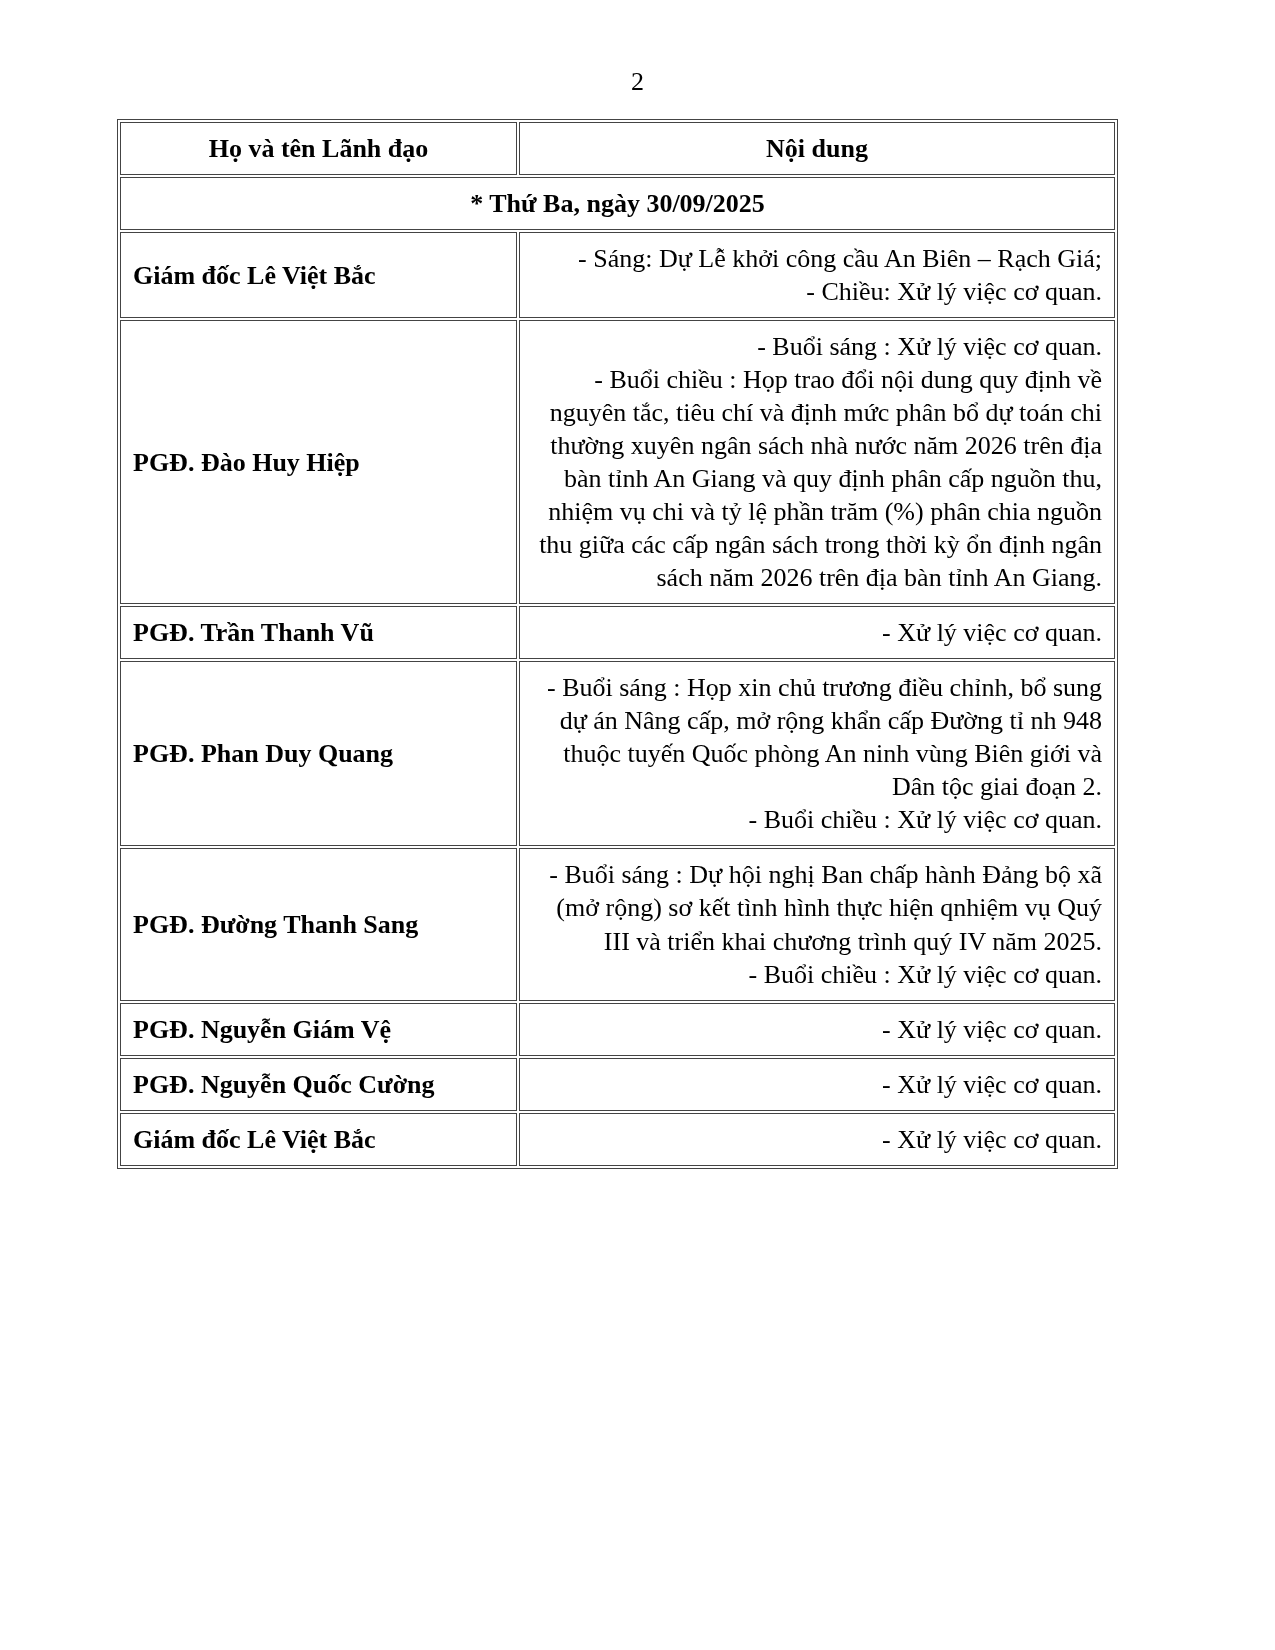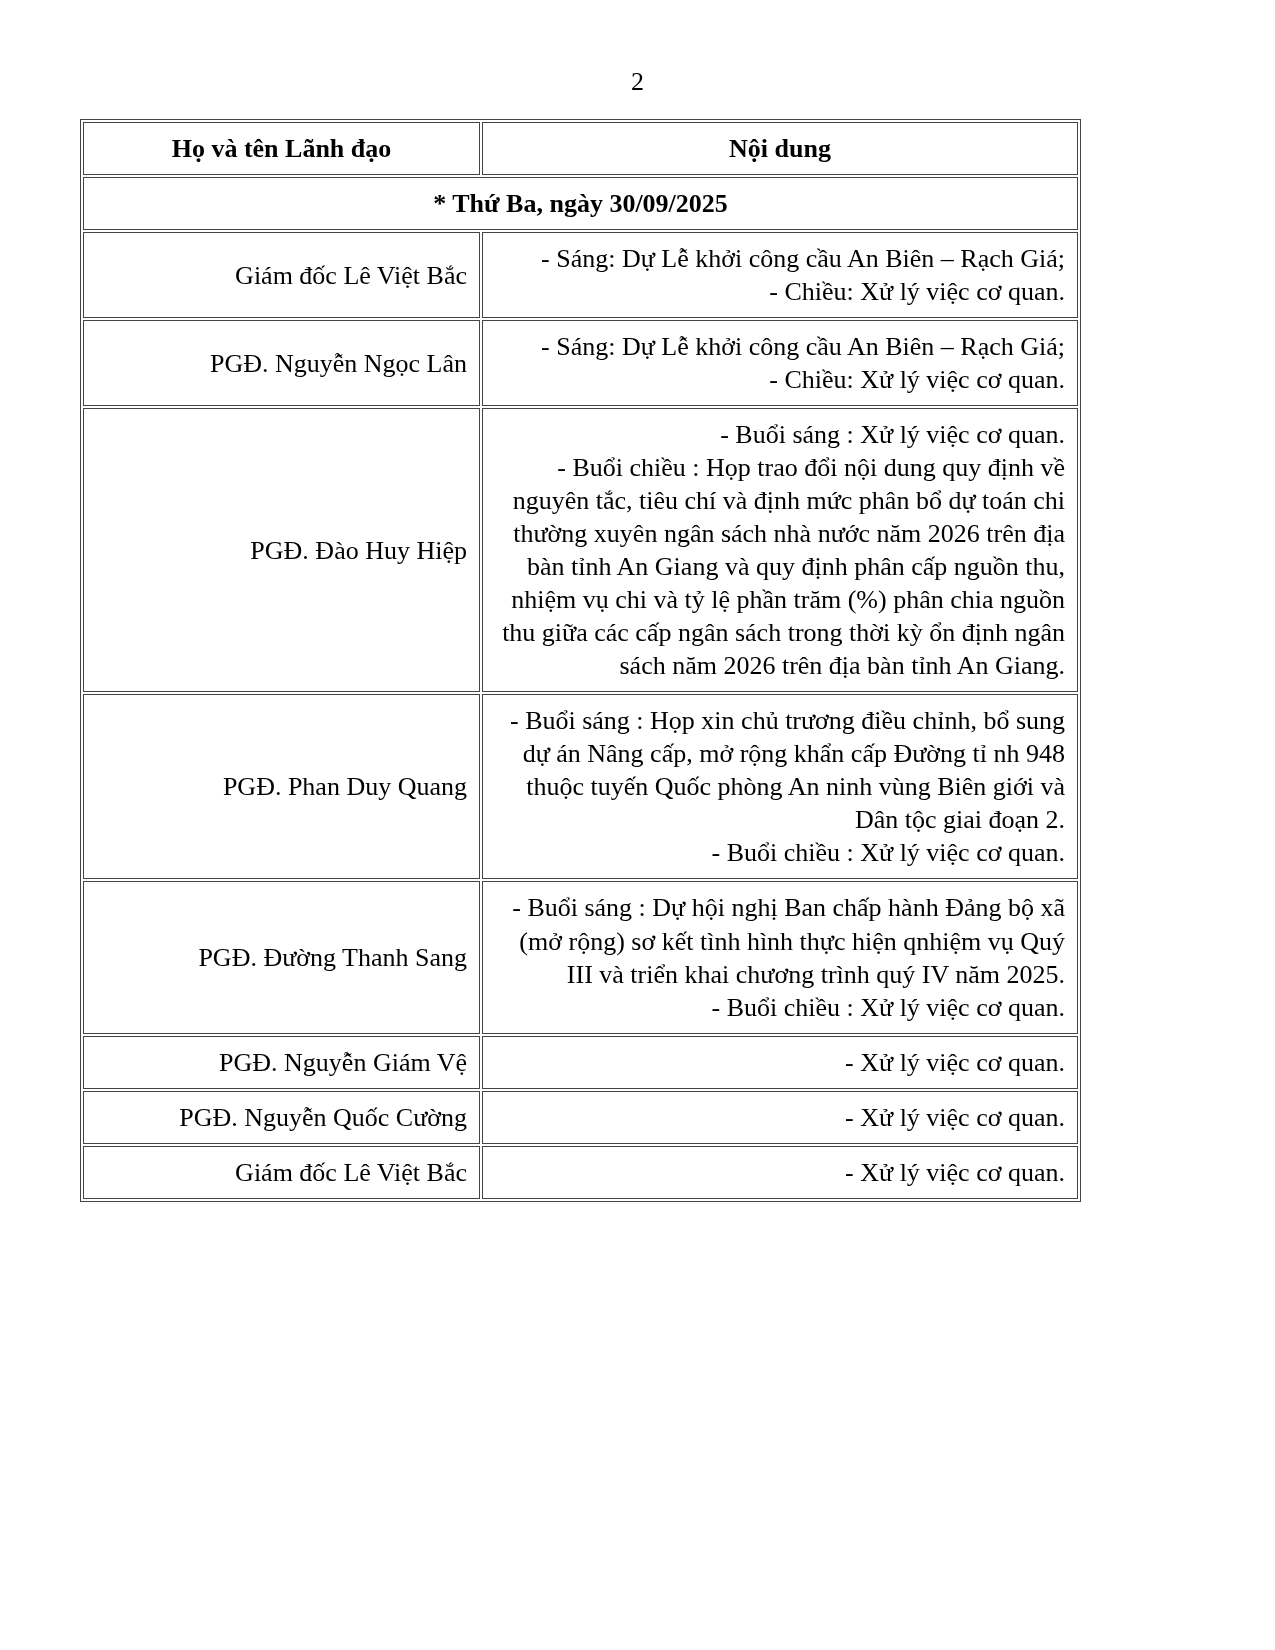--- a/index.html
+++ b/index.html
@@ -17,21 +17,21 @@
     overflow: hidden;
   }
   .page-number {
     padding-top: 66px;
     text-align: center;
     font-size: 26px;
     line-height: 1.2;
   }
   table.schedule {
     margin-top: 22px;
-    margin-left: 80px;
+    margin-left: 117px;
     width: 999px;
     table-layout: fixed;
     border-collapse: separate;
     border-spacing: 2px;
     border: 1px solid #444444;
   }
   table.schedule td {
     border: 1px solid #444444;
     font-size: 26px;
     line-height: 1.27;
@@ -45,22 +45,22 @@
     padding-top: 12px;
     padding-bottom: 12px;
   }
   td.date-cell {
     font-weight: bold;
     text-align: center;
     padding-top: 10px;
     padding-bottom: 10px;
   }
   td.name-cell {
-    font-weight: normal;
-    text-align: right;
+    font-weight: bold;
+    text-align: left;
     padding-left: 13px;
   }
   td.content-cell {
     text-align: right;
     padding-left: 14px;
     padding-right: 8px;
   }
   .content-line {
     margin: 0;
   }
@@ -85,31 +85,30 @@
           <td colspan="2" class="date-cell">* Thứ Ba, ngày 30/09/2025</td>
         </tr>
         <tr>
           <td class="name-cell">Giám đốc Lê Việt Bắc</td>
           <td class="content-cell">
             <div class="content-line">- Sáng: Dự Lễ khởi công cầu An Biên – Rạch Giá;</div>
             <div class="content-line">- Chiều: Xử lý việc cơ quan.</div>
           </td>
         </tr>
         <tr>
-          <td class="name-cell">PGĐ. Nguyễn Ngọc Lân</td>
-          <td class="content-cell">
-            <div class="content-line">- Sáng: Dự Lễ khởi công cầu An Biên – Rạch Giá;</div>
-            <div class="content-line">- Chiều: Xử lý việc cơ quan.</div>
-          </td>
-        </tr>
-        <tr>
           <td class="name-cell">PGĐ. Đào Huy Hiệp</td>
           <td class="content-cell">
             <div class="content-line">- Buổi sáng : Xử lý việc cơ quan.</div>
             <div class="content-line">- Buổi chiều : Họp trao đổi nội dung quy định về nguyên tắc, tiêu chí và định mức phân bổ dự toán chi thường xuyên ngân sách nhà nước năm 2026 trên địa bàn tỉnh An Giang và quy định phân cấp nguồn thu, nhiệm vụ chi và tỷ lệ phần trăm (%) phân chia nguồn thu giữa các cấp ngân sách trong thời kỳ ổn định ngân sách năm 2026 trên địa bàn tỉnh An Giang.</div>
+          </td>
+        </tr>
+        <tr>
+          <td class="name-cell">PGĐ. Trần Thanh Vũ</td>
+          <td class="content-cell">
+            <div class="content-line">- Xử lý việc cơ quan.</div>
           </td>
         </tr>
         <tr>
           <td class="name-cell">PGĐ. Phan Duy Quang</td>
           <td class="content-cell">
             <div class="content-line">- Buổi sáng : Họp xin chủ trương điều chỉnh, bổ sung dự án Nâng cấp, mở rộng khẩn cấp Đường tỉ nh 948 thuộc tuyến Quốc phòng An ninh vùng Biên giới và Dân tộc giai đoạn 2.</div>
             <div class="content-line">- Buổi chiều : Xử lý việc cơ quan.</div>
           </td>
         </tr>
         <tr>

